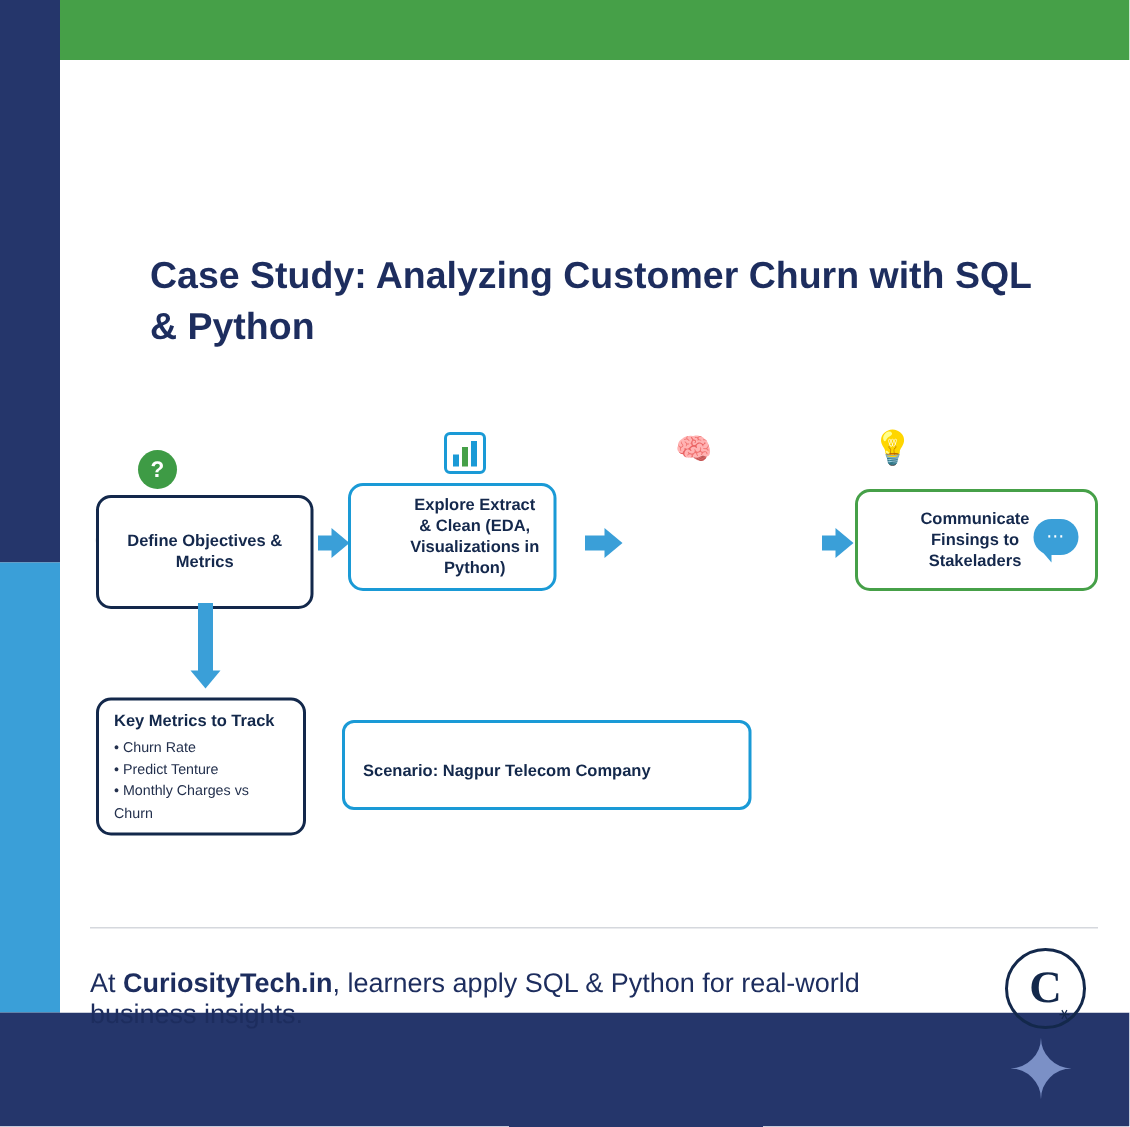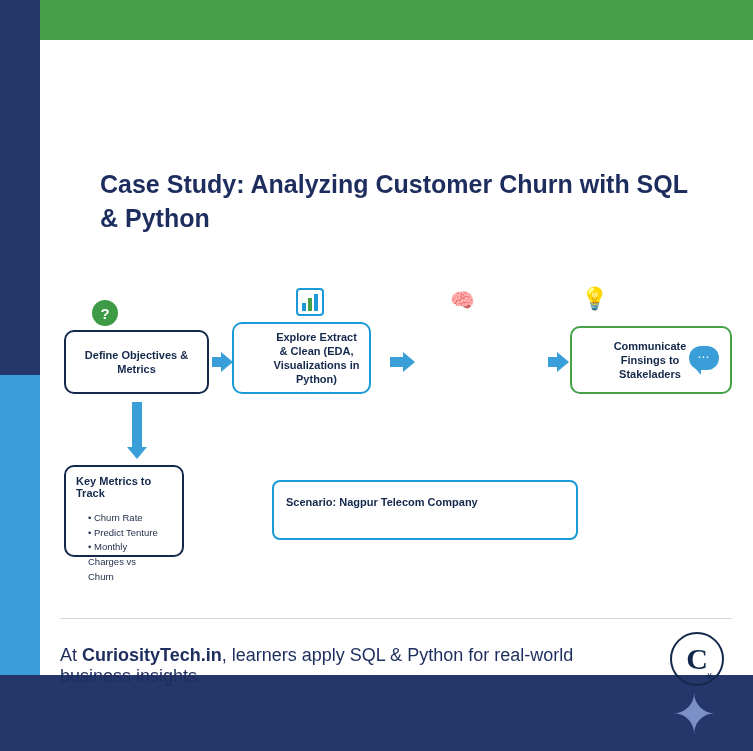--- a/index.html
+++ b/index.html
@@ -43,21 +43,21 @@
   .box{
     position:absolute;box-sizing:border-box;
     border:2px solid #13284b;border-radius:10px;background:#ffffff;
     display:flex;align-items:center;justify-content:center;
     text-align:center;font-size:11px;font-weight:bold;color:#14284c;
     line-height:1.28;padding:6px 8px;
   }
   .box.blue{border-color:#1a9ad6;}
   .box.green{border-color:#46a048;}
 
-  #box1{left:24px;top:290px;width:145px;height:64px;}
+  #box1{left:24px;top:290px;width:145px;height:76px;}
   #box2{left:192px;top:282px;width:139px;height:72px;}
   #box3{left:378px;top:288px;width:125px;height:66px;}
   #box4{left:530px;top:286px;width:162px;height:68px;}
 
   .box .label{display:block;}
   .box2-text{padding-left:30px;}
   .box4-text{padding:0 26px 0 24px;}
 
   
   .q-badge{
@@ -116,33 +116,33 @@
   }
   .arrow-v:after{
     content:"";position:absolute;left:-5px;bottom:-11px;
     border-left:10px solid transparent;border-right:10px solid transparent;
     border-top:12px solid #3a9fd8;
   }
   #arrow-down{left:92px;top:362px;height:46px;}
 
   
   #metrics-box{
-    position:absolute;left:24px;top:425px;width:120px;height:92px;
+    position:absolute;left:24px;top:425px;width:140px;height:92px;
     box-sizing:border-box;border:2px solid #13284b;border-radius:10px;
     background:#fff;padding:8px 10px;
   }
   #metrics-box .mtitle{font-size:11px;font-weight:bold;color:#13284b;margin-bottom:5px;}
-  #metrics-box ul{margin:12px;padding:0;list-style:none;}
+  #metrics-box ul{margin:0;padding:0;list-style:none;}
   #metrics-box li{font-size:9.5px;color:#23304d;line-height:1.55;}
   #metrics-box li:before{content:"• ";}
 
   #scenario-box{
-    position:absolute;left:188px;top:440px;width:306px;height:60px;
+    position:absolute;left:188px;top:440px;width:273px;height:60px;
     box-sizing:border-box;border:2px solid #1a9ad6;border-radius:8px;
-    background:#fff;padding:14px 12px;margin-left:44px;
+    background:#fff;padding:26px 12px;
   }
   #scenario-box .stitle{font-size:11px;font-weight:bold;color:#13284b;margin-bottom:6px;}
   #scenario-box .sobj{font-size:9.5px;color:#23304d;}
   #scenario-box .sobj b{color:#13284b;}
 
   
   .divider{
     position:absolute;left:20px;top:578px;width:672px;height:1px;background:#d5d8dd;
   }
   .footer-text{

